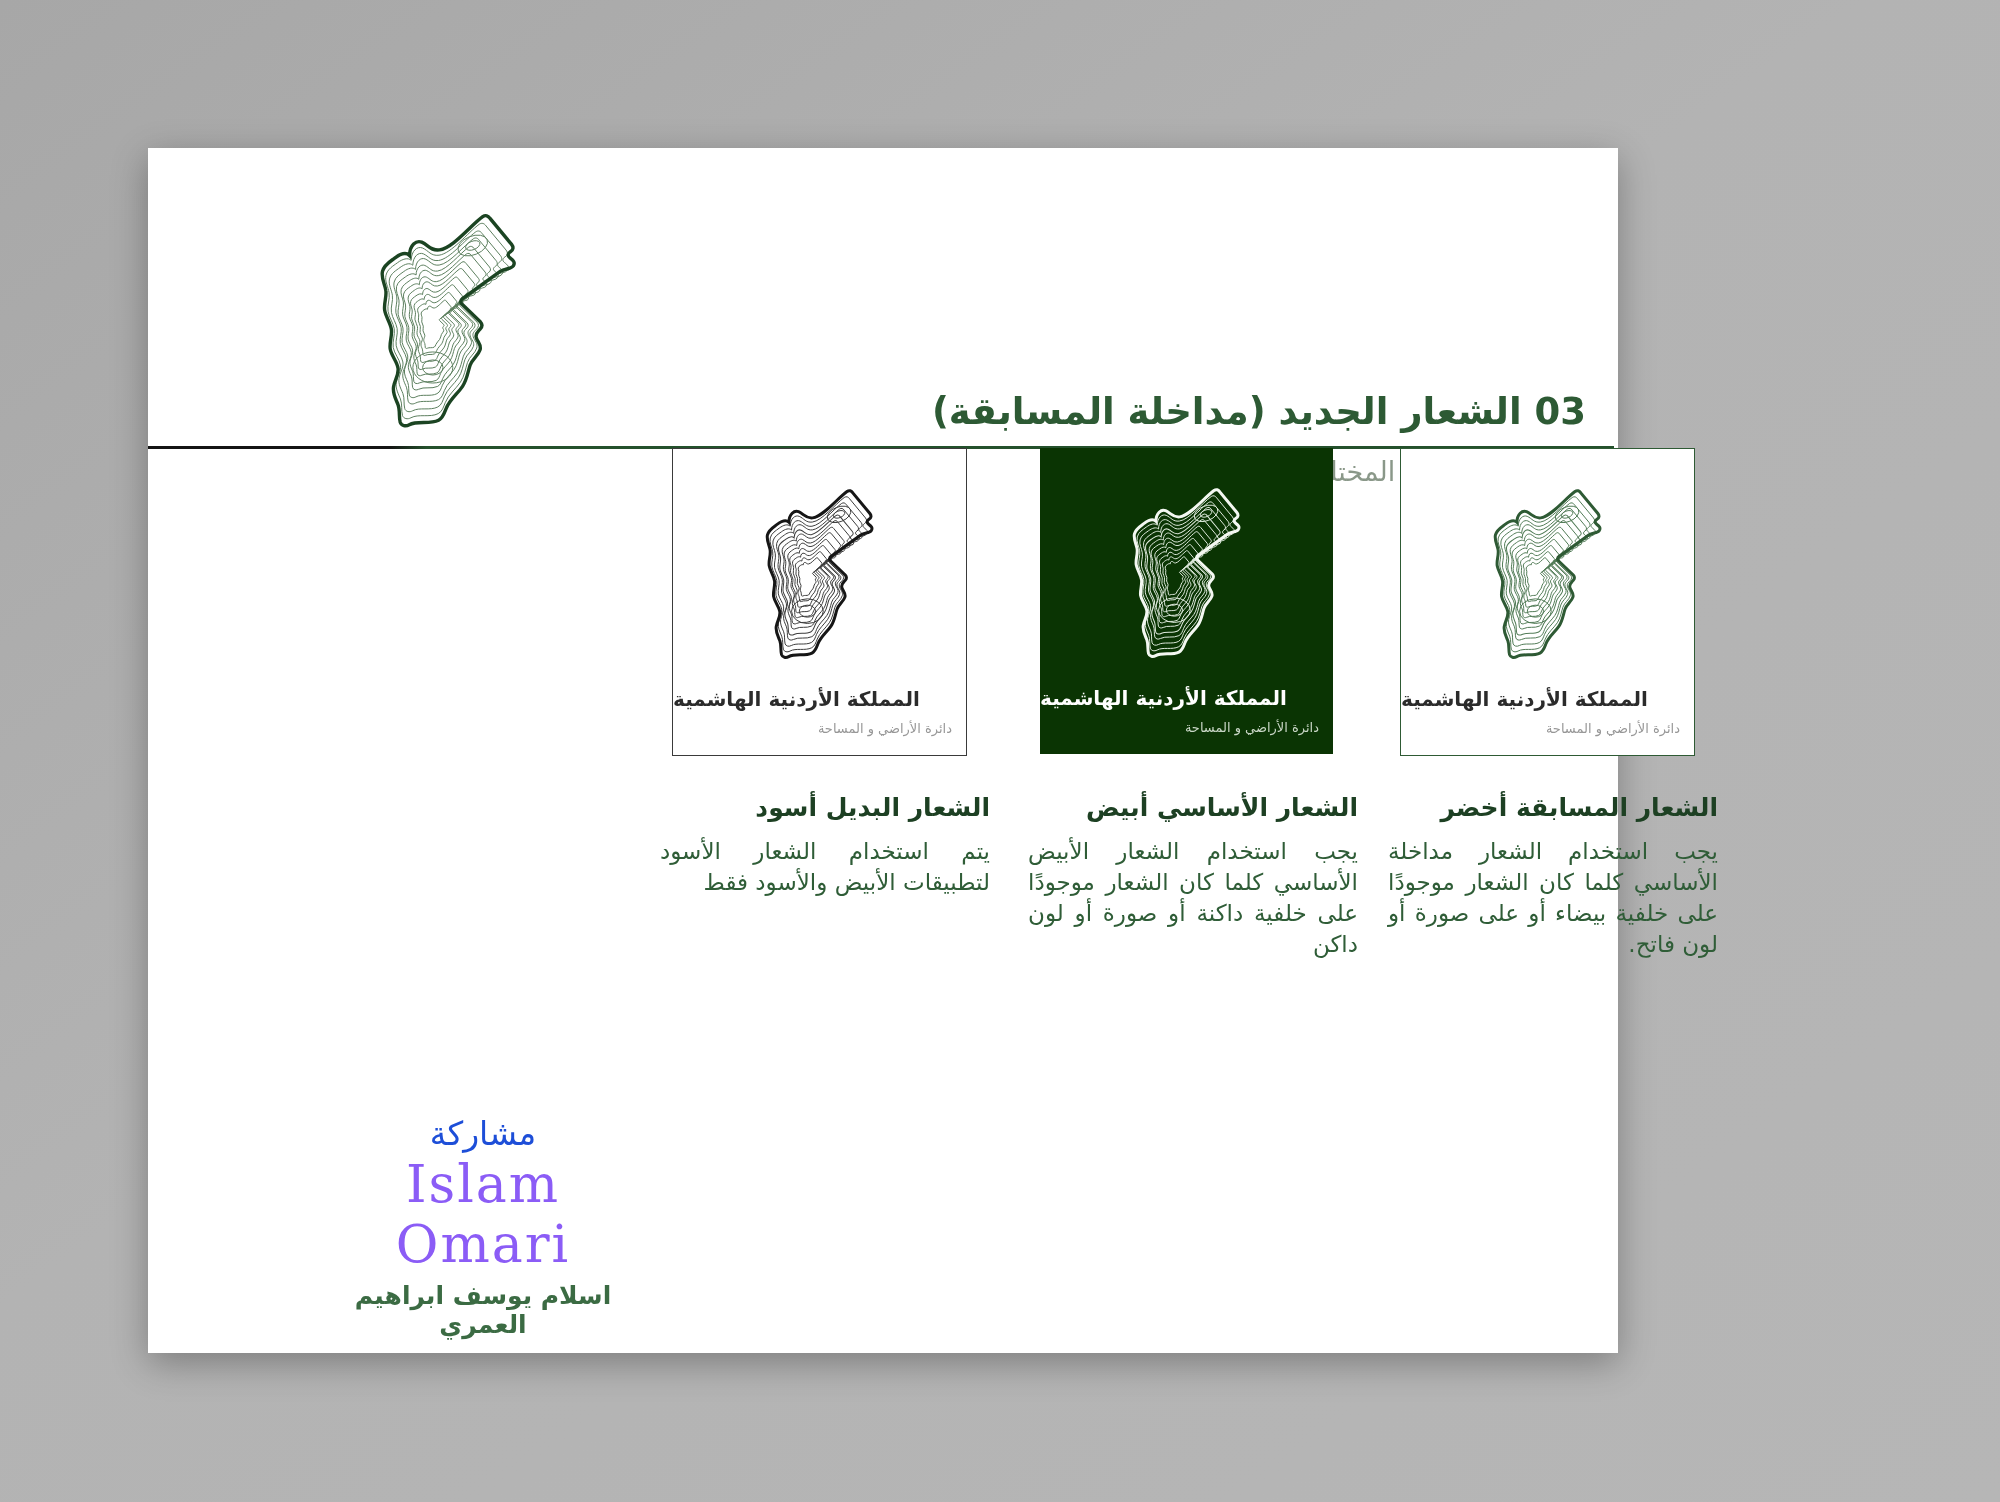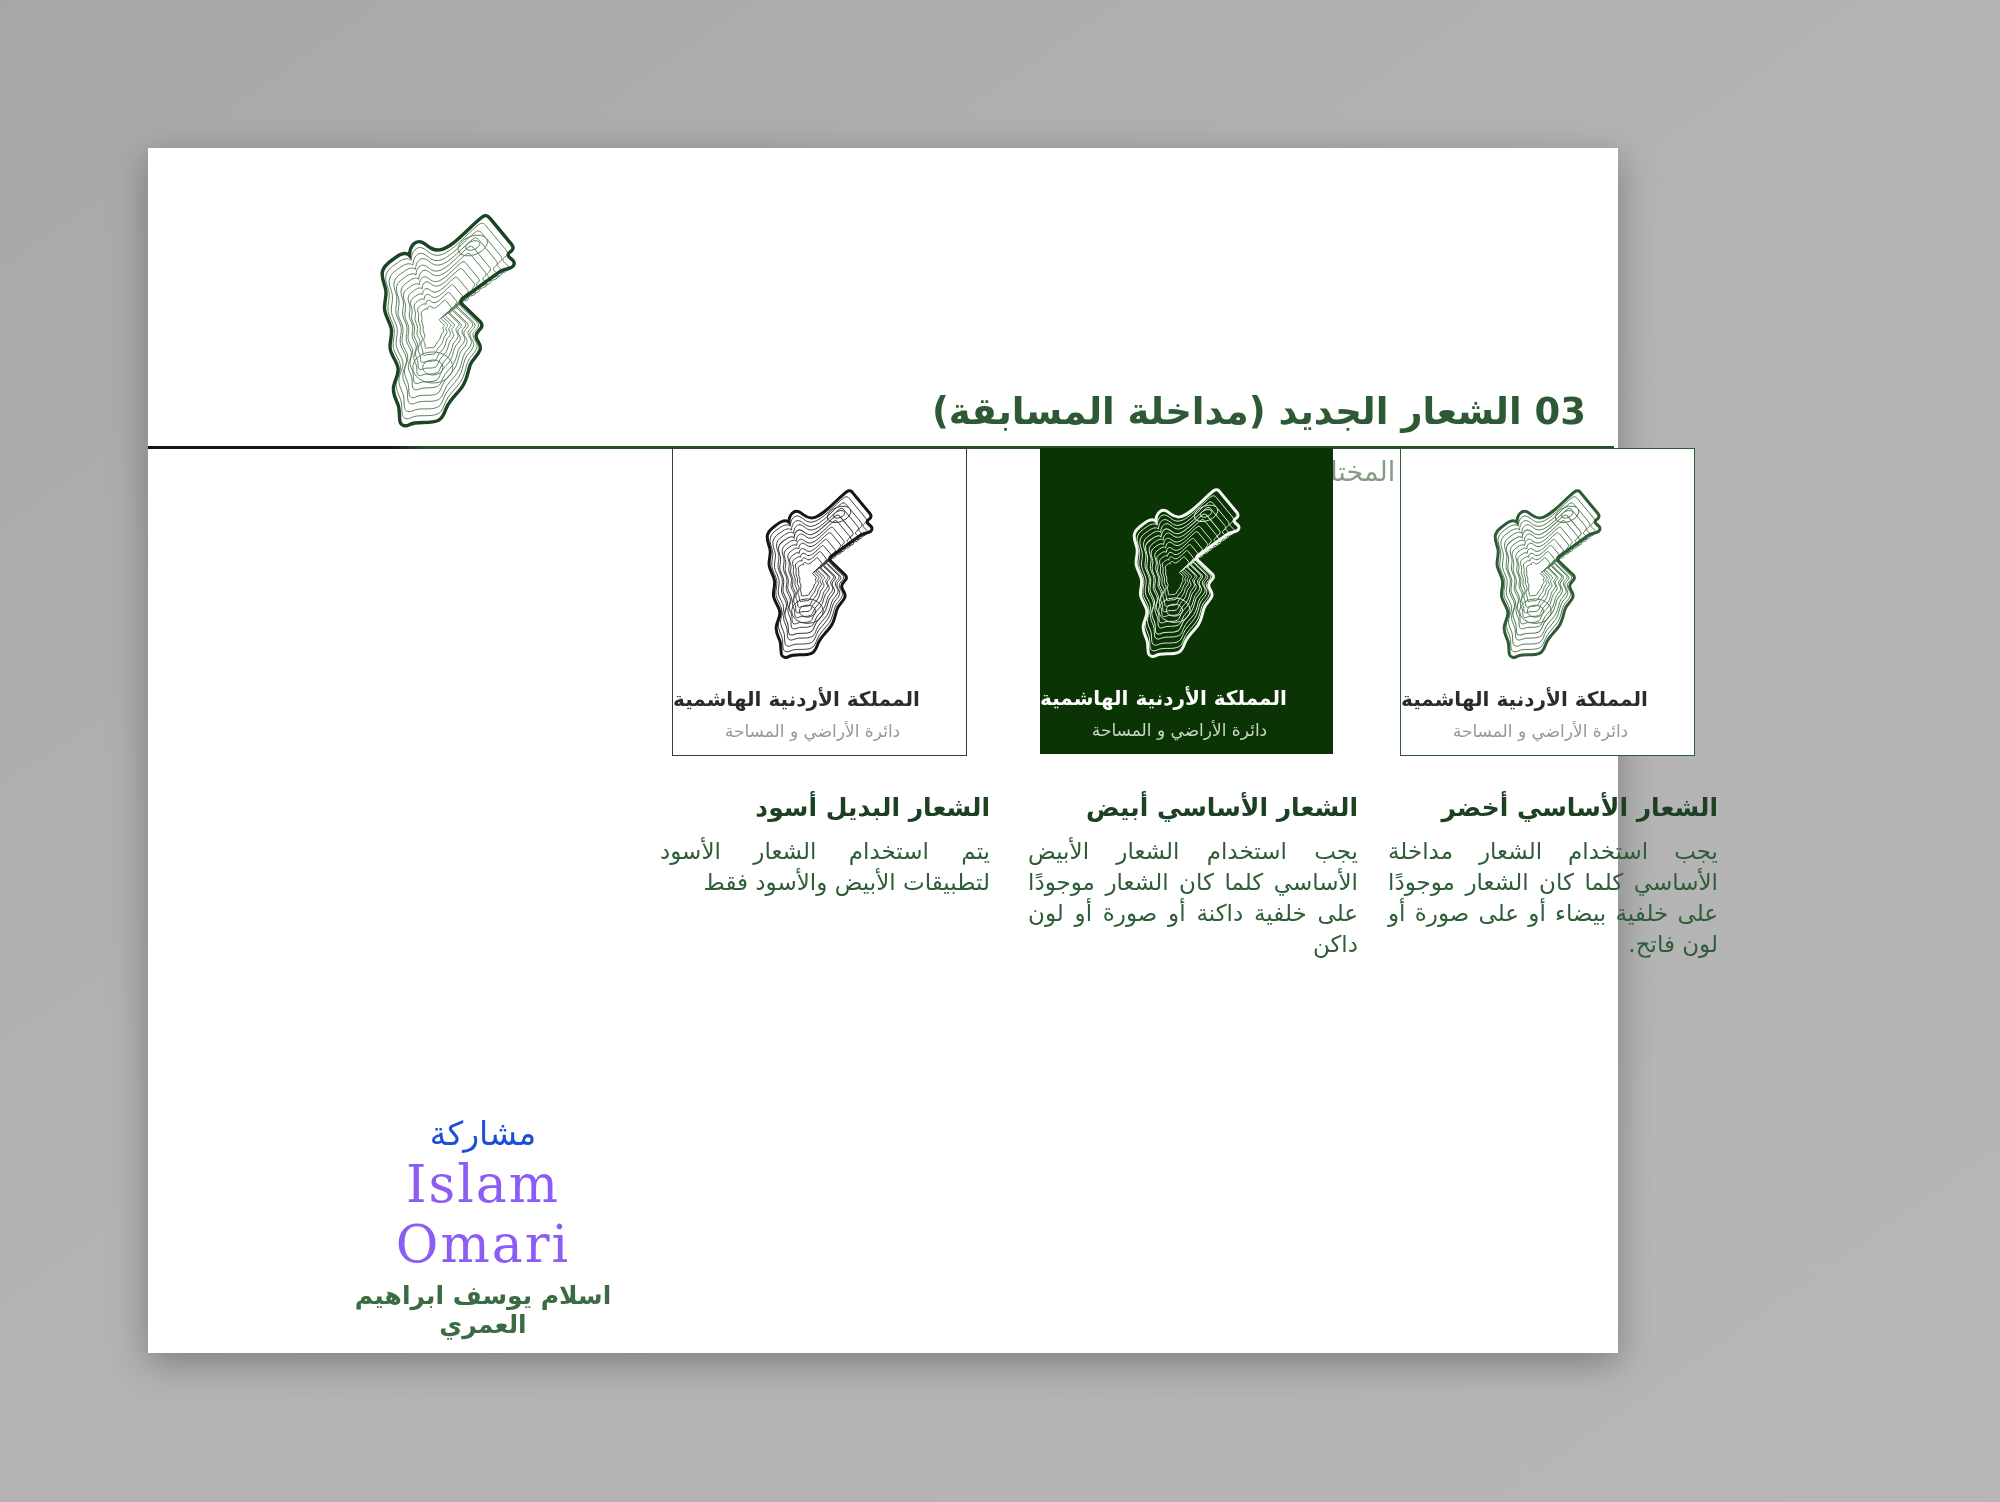--- a/index.html
+++ b/index.html
@@ -45,22 +45,22 @@
   .card-black .contours{stroke:#3d3d3d;}
   .card-white .outline{stroke:#f4f8f2;}
   .card-white .contours{stroke:#dce8da;}
   .card-green .outline{stroke:#2e5a34;}
   .card-green .contours{stroke:#527c57;}
   .org-title{
     position:absolute;left:0;right:0;top:238px;direction:rtl;text-align:left;
     font-size:20px;font-weight:bold;color:#2b2b2b;white-space:nowrap;
   }
   .org-sub{
-    position:absolute;left:0;right:14px;top:272px;direction:rtl;text-align:center;
-    font-size:17px;color:#979797;white-space:nowrap;
+    position:absolute;left:0;right:14px;top:272px;direction:rtl;text-align:right;
+    font-size:13px;color:#979797;white-space:nowrap;
   }
   .card-white .org-title{color:#ffffff;}
   .card-white .org-sub{color:#c9d6c6;}
   
   .caption-col{position:absolute;top:645px;width:330px;direction:rtl;}
   .col-1{left:512px;}
   .col-2{left:880px;}
   .col-3{left:1240px;}
   .caption-head{
     font-size:25px;font-weight:bold;color:#1d4023;text-align:right;margin:0 0 14px 0;
@@ -187,21 +187,21 @@
 
   <div class="caption-col col-1">
     <p class="caption-head">الشعار البديل أسود</p>
     <p class="caption-body">يتم استخدام الشعار الأسود لتطبيقات الأبيض والأسود فقط</p>
   </div>
   <div class="caption-col col-2">
     <p class="caption-head">الشعار الأساسي أبيض</p>
     <p class="caption-body">يجب استخدام الشعار الأبيض الأساسي كلما كان الشعار موجودًا على خلفية داكنة أو صورة أو لون داكن</p>
   </div>
   <div class="caption-col col-3">
-    <p class="caption-head">الشعار الأساسي أخضر</p>
+    <p class="caption-head">الشعار المسابقة أخضر</p>
     <p class="caption-body">يجب استخدام الشعار مداخلة الأساسي كلما كان الشعار موجودًا على خلفية بيضاء أو على صورة أو لون فاتح.</p>
   </div>
 
   <div class="signature">
     <p class="sig-label">مشاركة</p>
     <p class="sig-name">Islam Omari</p>
     <p class="sig-arabic">اسلام يوسف ابراهيم العمري</p>
   </div>
 
 </div>

